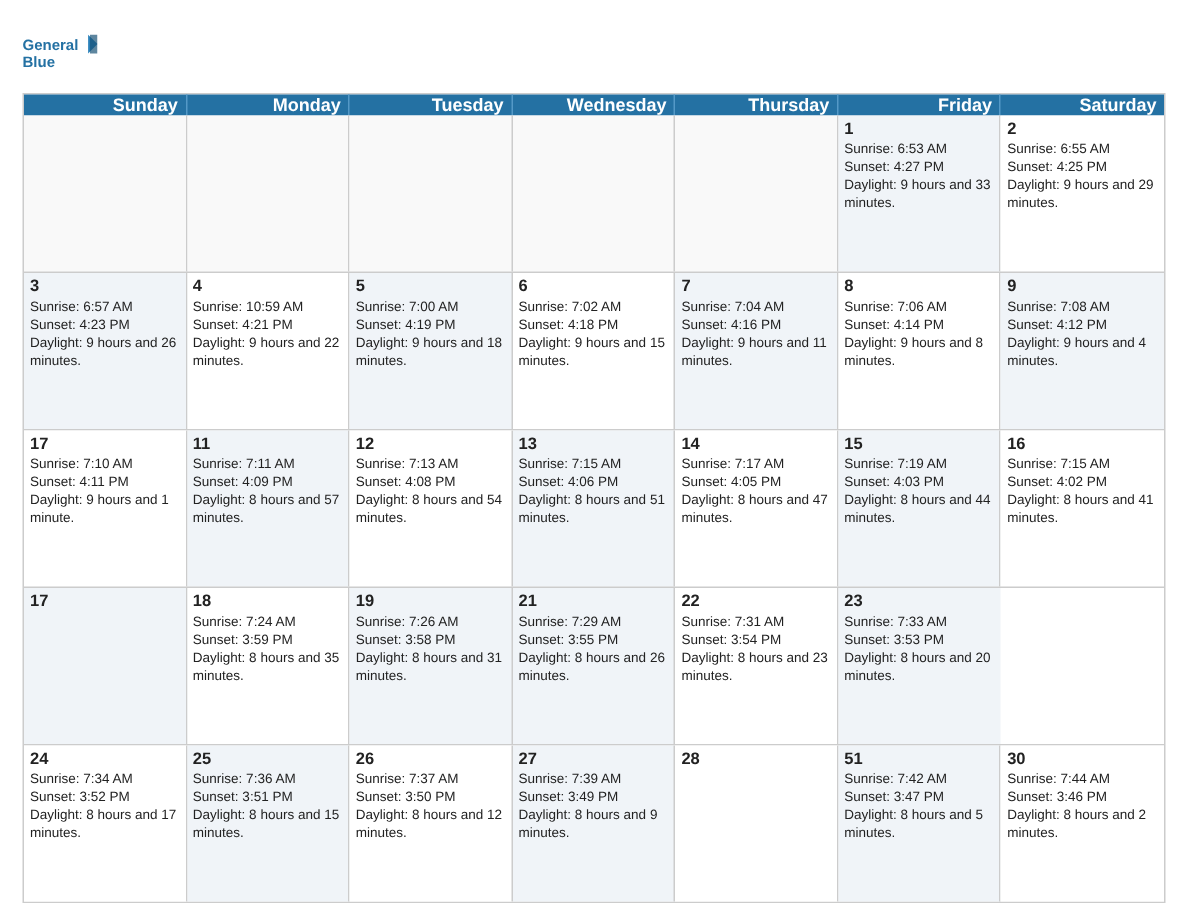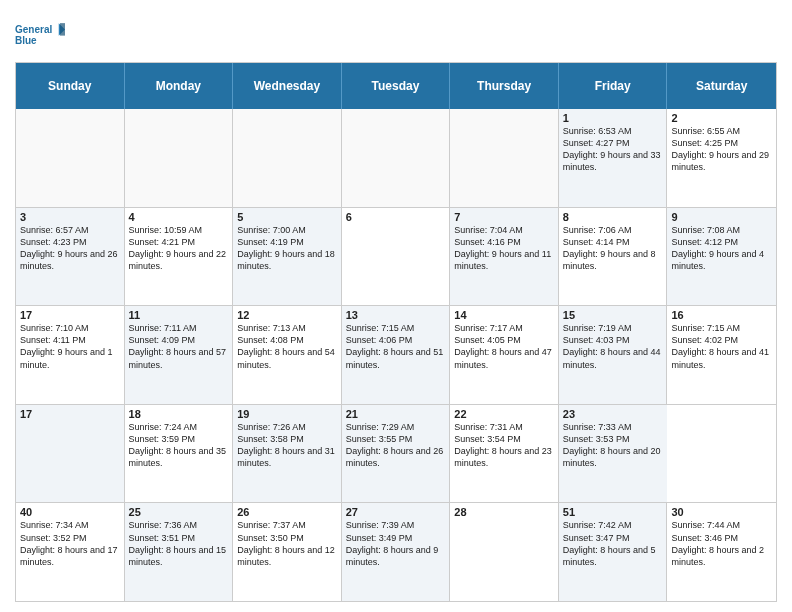--- a/index.html
+++ b/index.html
@@ -48,22 +48,22 @@
     }
     .cal-header {
       display: grid;
       grid-template-columns: repeat(7, 1fr);
       background: #2471a3;
     }
     .cal-header-cell {
       color: #fff;
       font-size: 12px;
       font-weight: bold;
-      padding: 16px 5px;
-      text-align: center;
+      padding: 0 5px;
+      text-align: right;
       border-right: 1px solid #5499c7;
     }
     .cal-header-cell:last-child { border-right: none; }
     .cal-body {
       flex: 1;
       display: flex;
       flex-direction: column;
     }
     .cal-row {
       display: grid;
@@ -112,22 +112,22 @@
     <div class="title-section">
       <div class="main-title"></div>
       <div class="subtitle"></div>
     </div>
   </div>
 
   <div class="calendar">
     <div class="cal-header">
     <div class="cal-header-cell">Sunday</div>
         <div class="cal-header-cell">Monday</div>
+        <div class="cal-header-cell">Tuesday</div>
         <div class="cal-header-cell">Wednesday</div>
-        <div class="cal-header-cell">Tuesday</div>
         <div class="cal-header-cell">Thursday</div>
         <div class="cal-header-cell">Friday</div>
         <div class="cal-header-cell">Saturday</div>
       </div>
     <div class="cal-body">
     <div class="cal-row">
           <div class="cal-cell empty"></div>
           <div class="cal-cell empty"></div>
           <div class="cal-cell empty"></div>
           <div class="cal-cell empty"></div>
@@ -159,20 +159,23 @@
 Daylight: 9 hours and 22 minutes.</div>
           </div>
           <div class="cal-cell shaded">
             <span class="day-num">5</span>
             <div class="cell-info">Sunrise: 7:00 AM
 Sunset: 4:19 PM
 Daylight: 9 hours and 18 minutes.</div>
           </div>
           <div class="cal-cell">
             <span class="day-num">6</span>
+            <div class="cell-info">Sunrise: 7:02 AM
+Sunset: 4:18 PM
+Daylight: 9 hours and 15 minutes.</div>
           </div>
           <div class="cal-cell shaded">
             <span class="day-num">7</span>
             <div class="cell-info">Sunrise: 7:04 AM
 Sunset: 4:16 PM
 Daylight: 9 hours and 11 minutes.</div>
           </div>
           <div class="cal-cell">
             <span class="day-num">8</span>
             <div class="cell-info">Sunrise: 7:06 AM
@@ -260,21 +263,21 @@
           </div>
           <div class="cal-cell shaded">
             <span class="day-num">23</span>
             <div class="cell-info">Sunrise: 7:33 AM
 Sunset: 3:53 PM
 Daylight: 8 hours and 20 minutes.</div>
           </div>
         </div>
         <div class="cal-row">
           <div class="cal-cell">
-            <span class="day-num">40</span>
+            <span class="day-num">24</span>
             <div class="cell-info">Sunrise: 7:34 AM
 Sunset: 3:52 PM
 Daylight: 8 hours and 17 minutes.</div>
           </div>
           <div class="cal-cell shaded">
             <span class="day-num">25</span>
             <div class="cell-info">Sunrise: 7:36 AM
 Sunset: 3:51 PM
 Daylight: 8 hours and 15 minutes.</div>
           </div>

